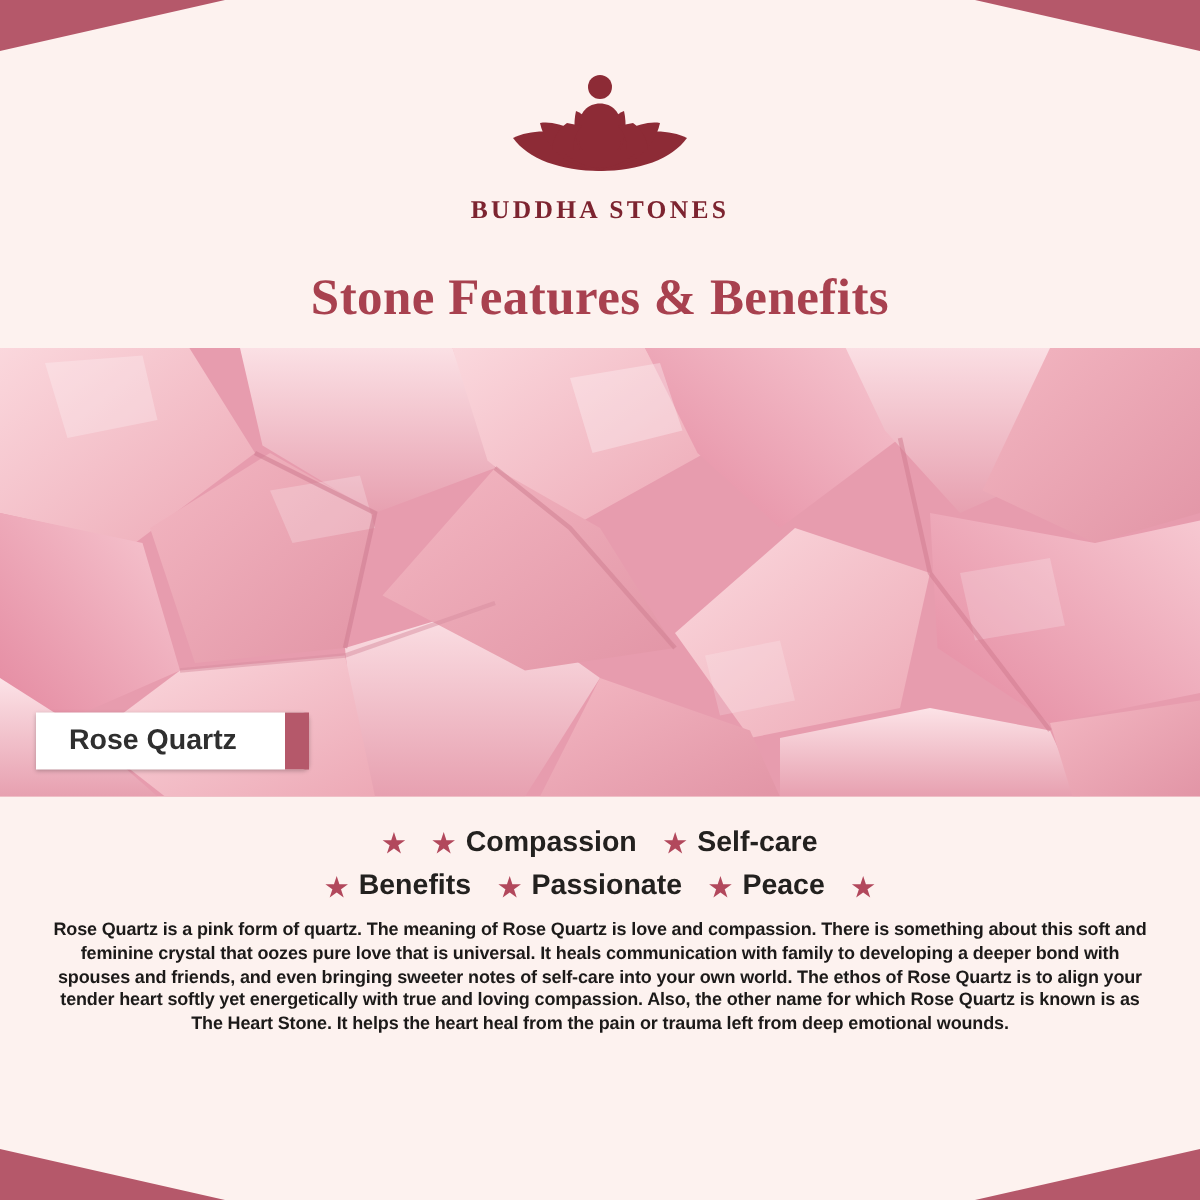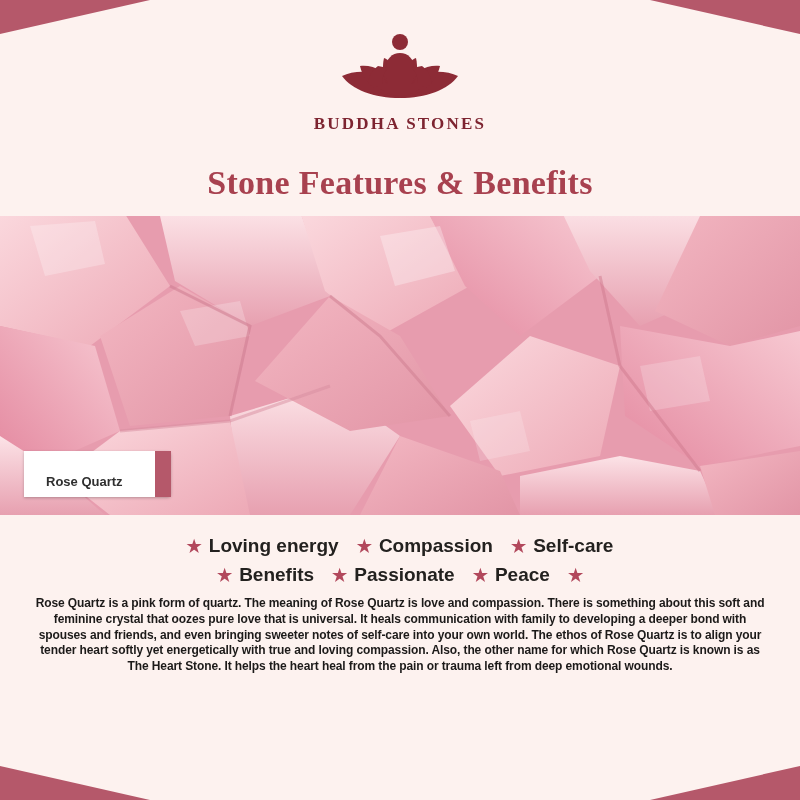--- a/index.html
+++ b/index.html
@@ -44,21 +44,21 @@
     border-right: 150px solid transparent;
   }
   .corner-br {
     bottom: 0; right: 0;
     border-bottom: 34px solid #b5586a;
     border-left: 150px solid transparent;
   }
 
   
   .brand {
-    padding-top: 26px;
+    padding-top: 42px;
     text-align: center;
     position: relative;
     z-index: 6;
   }
   .brand-logo {
     display: block;
     margin: 0 auto;
     width: 132px;
     height: 82px;
   }
@@ -103,22 +103,22 @@
     width: 800px;
     height: 299px;
   }
   .caption {
     position: absolute;
     left: 24px;
     bottom: 18px;
     background: #ffffff;
     color: #2f2f2f;
     font-weight: bold;
-    font-size: 13px;
-    padding: 23px 48px 8px 22px;
+    font-size: 19px;
+    padding: 8px 48px 8px 22px;
     border-top-right-radius: 4px;
     border-bottom-right-radius: 4px;
     box-shadow: 0 1px 3px rgba(0,0,0,.25);
     z-index: 3;
   }
   .caption::after {
     content: "";
     position: absolute;
     right: 0;
     top: 0;
@@ -255,21 +255,20 @@
       <path d="M600,60 L620,150 L700,255" stroke="#cf7a8e" stroke-width="3" fill="none" opacity=".5"></path>
       <path d="M120,215 L230,205 L330,170" stroke="#d88da0" stroke-width="3" fill="none" opacity=".5"></path>
     </svg>
     <div class="caption">Rose Quartz</div>
   </div>
 
   <div class="benefits">
     <div class="benefit-row">
       <span class="benefit">
         <span class="star">★</span>
-        <span>Loving energy</span>
       </span>
       <span class="benefit">
         <span class="star">★</span>
         <span>Compassion</span>
       </span>
       <span class="benefit">
         <span class="star">★</span>
         <span>Self-care</span>
       </span>
     </div>

